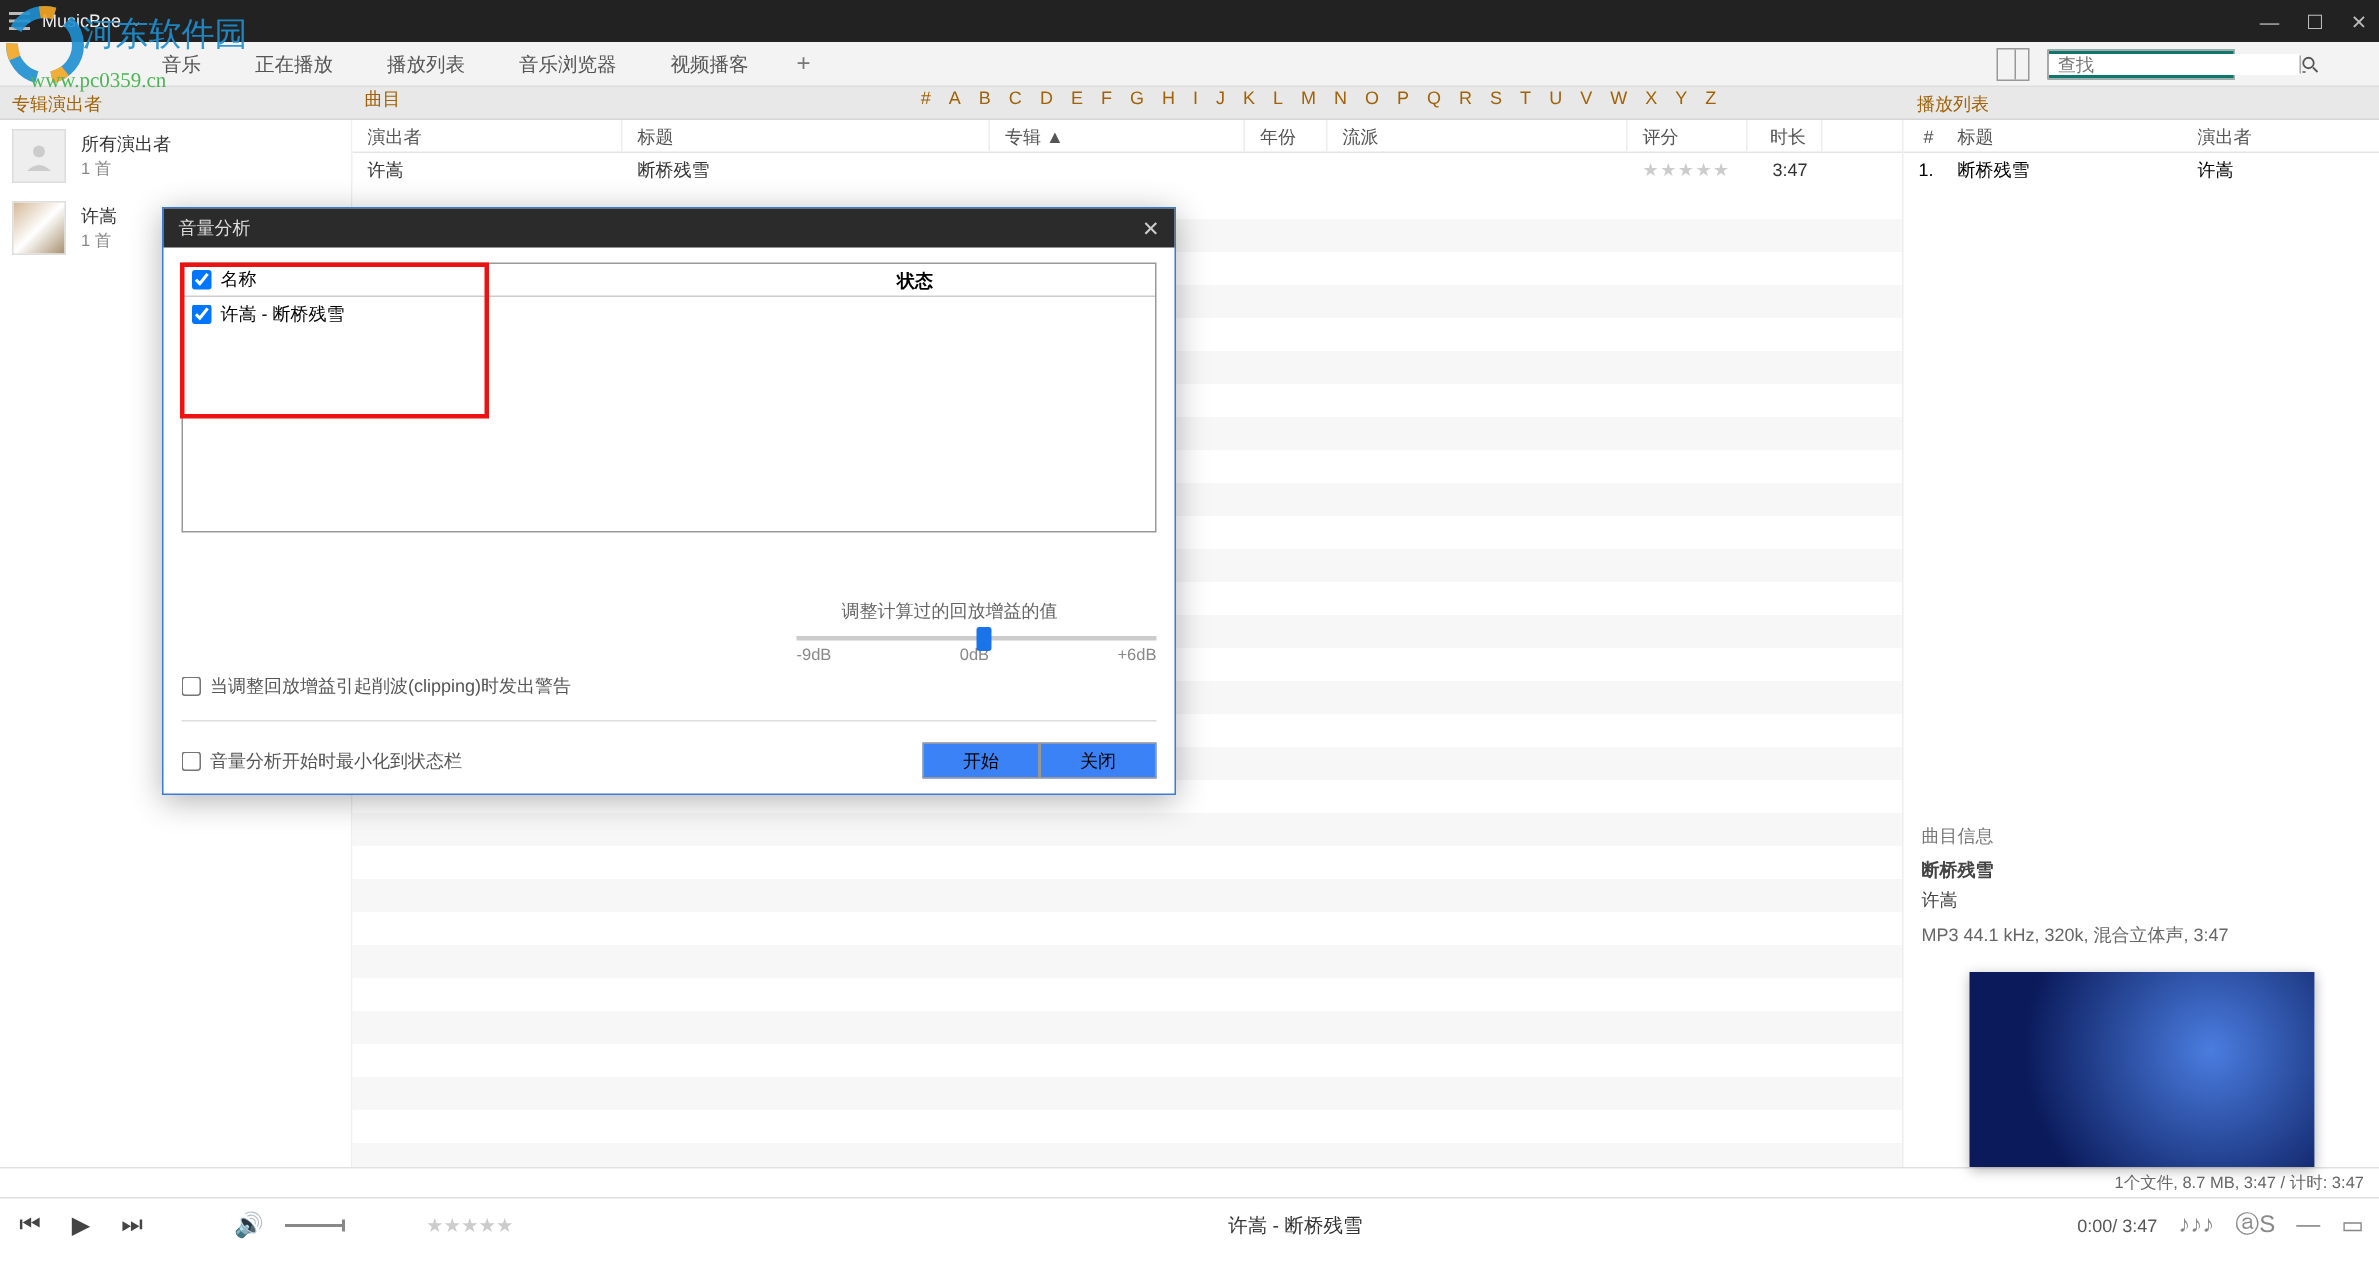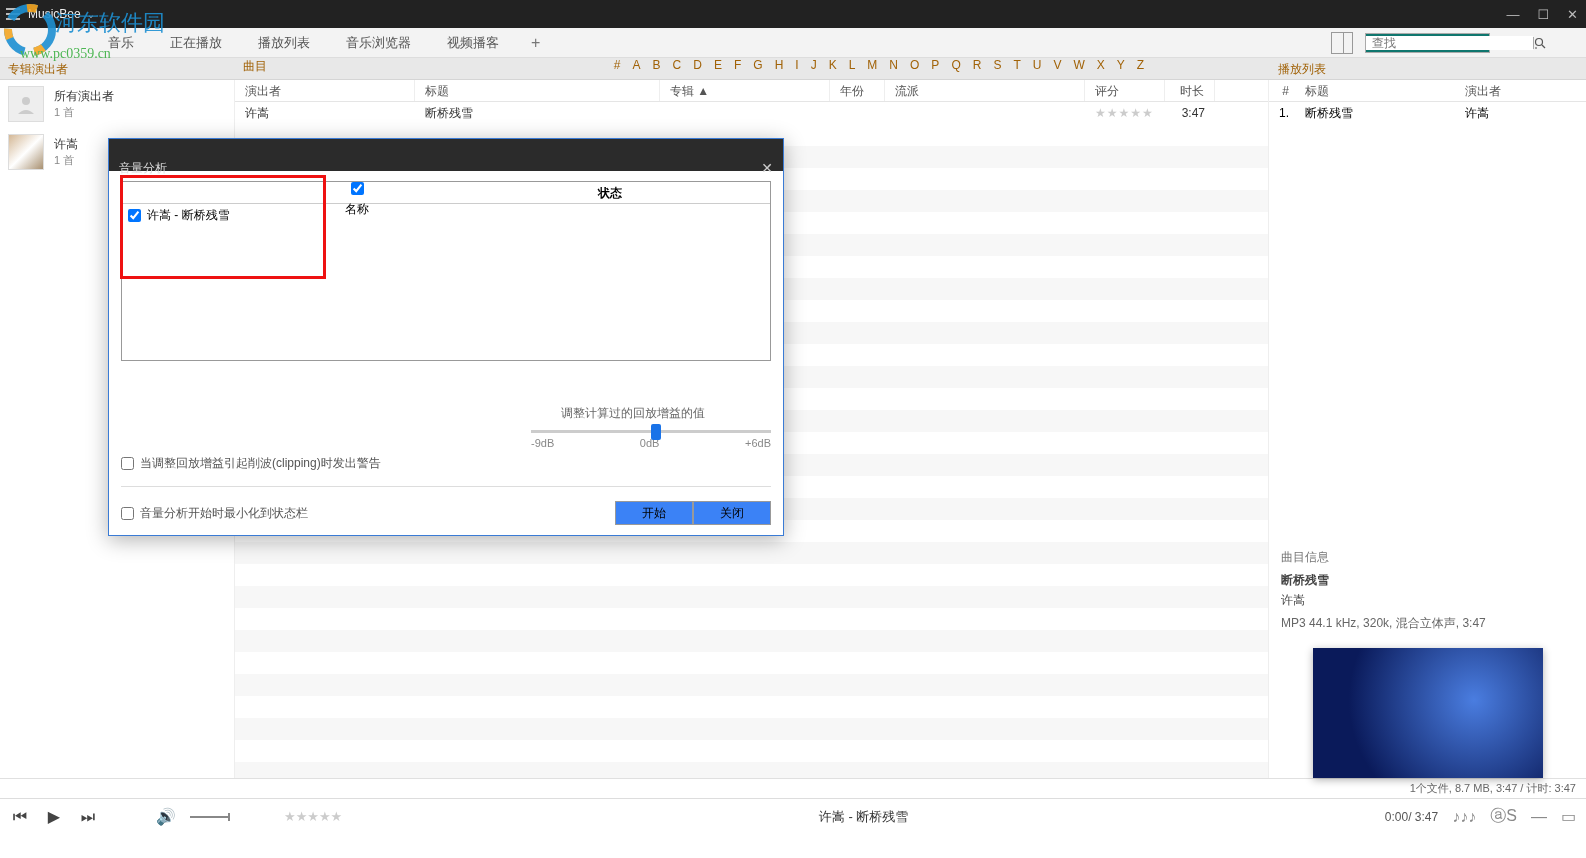--- a/index.html
+++ b/index.html
@@ -79,26 +79,26 @@
 .pbtn { width:20px; height:20px; color:#444; cursor:pointer; display:flex; align-items:center; justify-content:center; }
 .vol-line { width:40px; height:2px; background:#888; position:relative; }
 .vol-line::after{content:'';position:absolute;right:0;top:-3px;width:2px;height:8px;background:#888;}
 .p-stars { color:#ccc; font-size:13px; margin-left:40px; }
 .np { flex:1; text-align:center; font-size:13px; color:#333; }
 .time { font-size:12px; color:#555; }
 .eq-icon, .lastfm, .minip, .prog { color:#888; cursor:pointer; }
 
 
 .modal { position:absolute; left:108px; top:138px; width:676px; border:1px solid #3a7bd5; background:#fff; box-shadow:0 4px 20px rgba(0,0,0,.3); }
-.modal-title { height:26px; background:#2b2b2b; color:#ddd; font-size:12px; line-height:26px; padding:16px 10px; display:flex; }
+.modal-title { height:26px; background:#2b2b2b; color:#ddd; font-size:12px; line-height:26px; padding:0 10px; display:flex; }
 .modal-close { margin-left:auto; color:#ccc; cursor:pointer; font-size:14px; }
 .modal-body { padding:10px 12px; }
 .list-box { border:1px solid #999; height:180px; }
 .list-head { display:flex; border-bottom:1px solid #ccc; font-size:12px; height:22px; }
-.list-head .c1 { width:470px; display:flex; align-items:center; padding:0 6px; gap:6px;flex-direction:column; }
+.list-head .c1 { width:470px; display:flex; align-items:center; padding:0 6px; gap:6px; }
 .list-head .c2 { flex:1; padding:0 6px; line-height:22px;font-weight:bold; }
 .list-row { display:flex; font-size:12px; height:22px; align-items:center; padding:0 6px; gap:6px; }
 .red-box { position:absolute; left:120px; top:175px; width:206px; height:104px; border:3px solid #e11; pointer-events:none; }
 .opt-section { margin-top:44px; font-size:12px; color:#555; }
 .opt-row { display:flex; align-items:center; gap:18px; margin-top:6px; }
 .chk { display:flex; align-items:center; gap:6px; }
 input[type=checkbox]{width:13px;height:13px;}
 .slider-wrap { margin-left:auto; width:240px; }
 .slider-lbl { font-size:12px; color:#666; text-align:left;margin-left:30px; }
 .slider-bar { height:3px; background:#ccc; margin:8px 0 4px; position:relative; }

